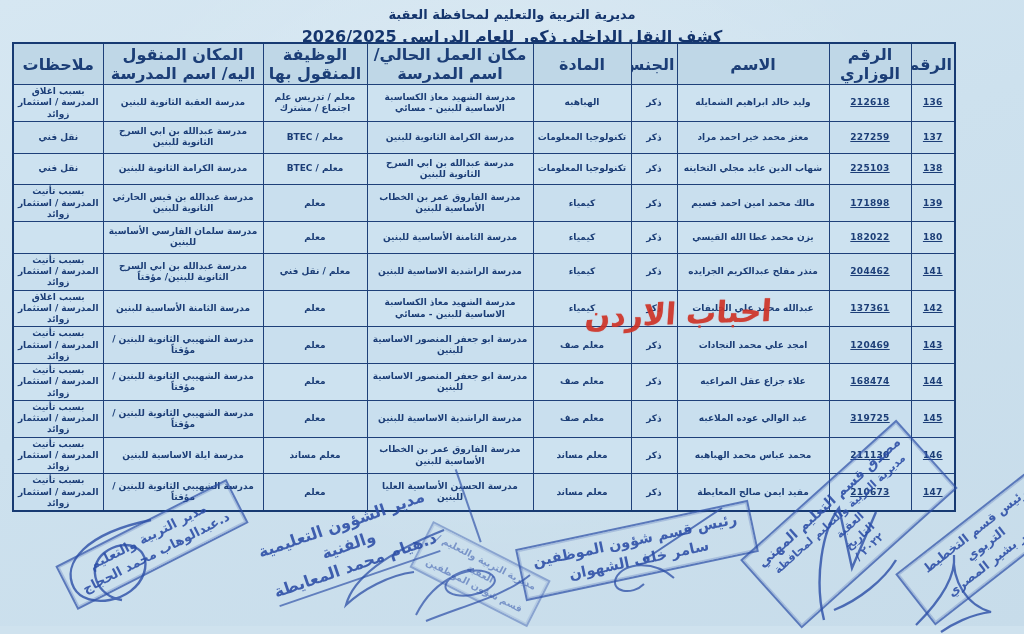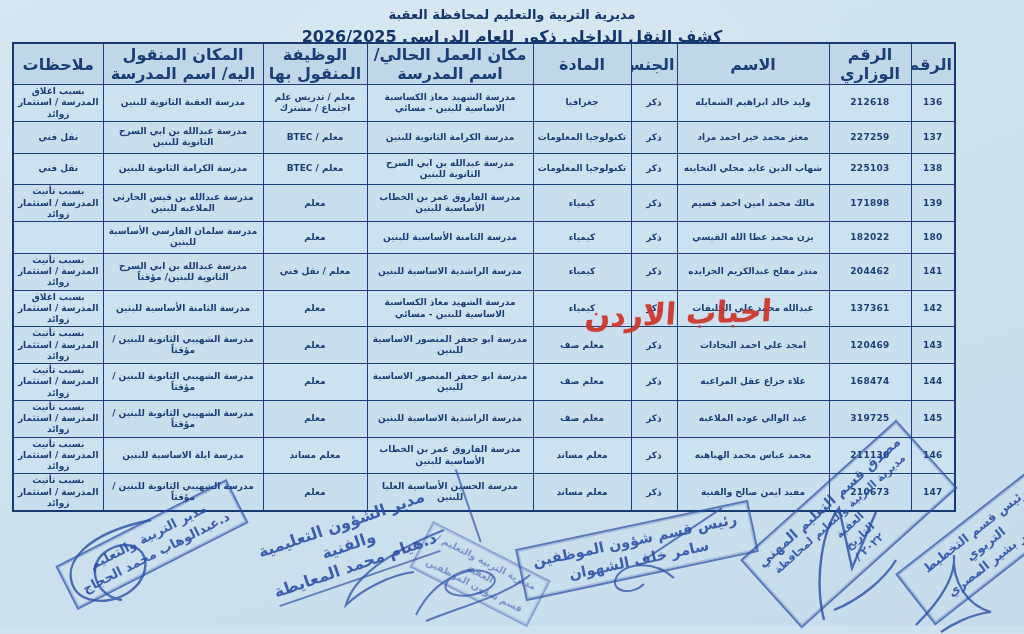--- a/index.html
+++ b/index.html
@@ -35,21 +35,21 @@
     padding:1px 2px;overflow:hidden;
   }
   table.sheet{border:2.5px solid #173a72;}
   table.sheet th{
     height:36px;font-size:16px;background:#bfd7e7;
   }
   table.sheet td{
     height:28.8px;font-size:9px;background:#cde2f0;line-height:1.25;
   }
   table.sheet tr:nth-child(even) td{background:#c9dfee;}
-  td.c-num,td.c-min{font-size:11px;letter-spacing:.3px;}
+  td.c-num,td.c-min{font-size:11px;letter-spacing:.3px;text-decoration:underline;}
   col.w-num{width:44px;}  col.w-min{width:82px;}
   col.w-name{width:152px;}col.w-sex{width:46px;}
   col.w-sub{width:98px;}  col.w-cur{width:166px;}
   col.w-job{width:104px;} col.w-dst{width:160px;}
   col.w-note{width:90px;}
   
   .red-note{
     position:absolute;right:252px;top:296px;
     color:#cf3327;font-size:30px;font-weight:bold;
     transform:rotate(-2deg) skewX(-6deg);
@@ -112,21 +112,21 @@
           <th>المكان المنقول اليه/ اسم المدرسة</th>
           <th>ملاحظات</th>
         </tr>
     </thead>
     <tbody>
         <tr>
           <td class="c-num">136</td>
           <td class="c-min">212618</td>
           <td>وليد خالد ابراهيم الشمايله</td>
           <td>ذكر</td>
-          <td>جغرافيا</td>
+          <td>الهباهبه</td>
           <td>مدرسة الشهيد معاذ الكساسبة الاساسية للبنين - مسائي</td>
           <td>معلم / تدريس علم اجتماع / مشترك</td>
           <td>مدرسة العقبة الثانوية للبنين</td>
           <td>بسبب اغلاق المدرسة / استثمار زوائد</td>
         </tr>
         <tr>
           <td class="c-num">137</td>
           <td class="c-min">227259</td>
           <td>معتز محمد خير احمد مراد</td>
           <td>ذكر</td>
@@ -148,21 +148,21 @@
           <td>نقل فني</td>
         </tr>
         <tr>
           <td class="c-num">139</td>
           <td class="c-min">171898</td>
           <td>مالك محمد امين احمد قسيم</td>
           <td>ذكر</td>
           <td>كيمياء</td>
           <td>مدرسة الفاروق عمر بن الخطاب الأساسية للبنين</td>
           <td>معلم</td>
-          <td>مدرسة عبدالله بن قيس الحارثي الملاعبه للبنين</td>
+          <td>مدرسة عبدالله بن قيس الحارثي الثانوية للبنين</td>
           <td>بسبب تأنيث المدرسة / استثمار زوائد</td>
         </tr>
         <tr>
           <td class="c-num">180</td>
           <td class="c-min">182022</td>
           <td>يزن محمد عطا الله القيسي</td>
           <td>ذكر</td>
           <td>كيمياء</td>
           <td>مدرسة الثامنة الأساسية للبنين</td>
           <td>معلم</td>
@@ -187,21 +187,21 @@
           <td>ذكر</td>
           <td>كيمياء</td>
           <td>مدرسة الشهيد معاذ الكساسبة الاساسية للبنين - مسائي</td>
           <td>معلم</td>
           <td>مدرسة الثامنة الأساسية للبنين</td>
           <td>بسبب اغلاق المدرسة / استثمار زوائد</td>
         </tr>
         <tr>
           <td class="c-num">143</td>
           <td class="c-min">120469</td>
-          <td>امجد علي احمد النجادات</td>
+          <td>امجد علي محمد النجادات</td>
           <td>ذكر</td>
           <td>معلم صف</td>
           <td>مدرسة ابو جعفر المنصور الاساسية للبنين</td>
           <td>معلم</td>
           <td>مدرسة الشهيبي الثانوية للبنين / مؤقتاً</td>
           <td>بسبب تأنيث المدرسة / استثمار زوائد</td>
         </tr>
         <tr>
           <td class="c-num">144</td>
           <td class="c-min">168474</td>
@@ -231,21 +231,21 @@
           <td>ذكر</td>
           <td>معلم مساند</td>
           <td>مدرسة الفاروق عمر بن الخطاب الأساسية للبنين</td>
           <td>معلم مساند</td>
           <td>مدرسة ايلة الاساسية للبنين</td>
           <td>بسبب تأنيث المدرسة / استثمار زوائد</td>
         </tr>
         <tr>
           <td class="c-num">147</td>
           <td class="c-min">210673</td>
-          <td>مفيد ايمن صالح والفنية</td>
+          <td>مفيد ايمن صالح المعايطة</td>
           <td>ذكر</td>
           <td>معلم مساند</td>
           <td>مدرسة الحسين الأساسية العليا للبنين</td>
           <td>معلم</td>
           <td>مدرسة الشهيبي الثانوية للبنين / مؤقتاً</td>
           <td>بسبب تأنيث المدرسة / استثمار زوائد</td>
         </tr>
       </tbody>
   </table>
 

